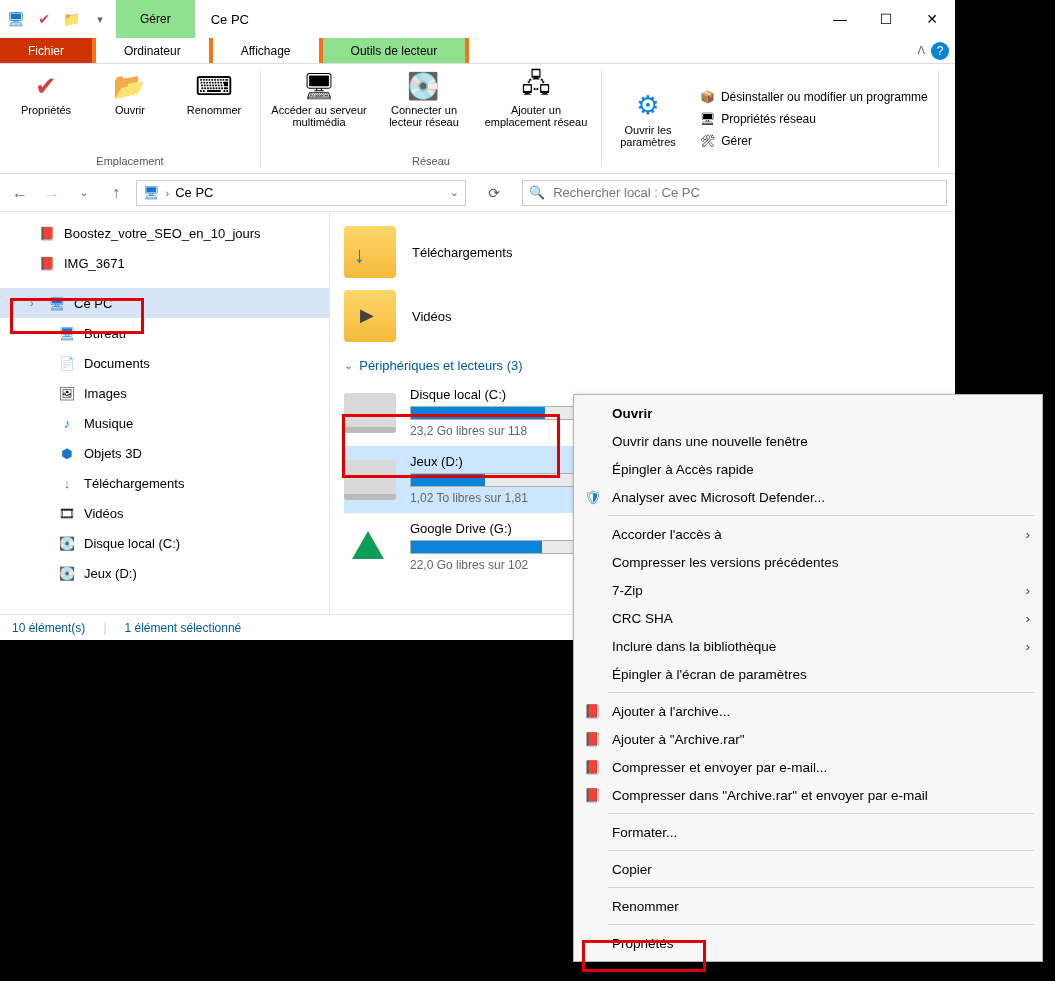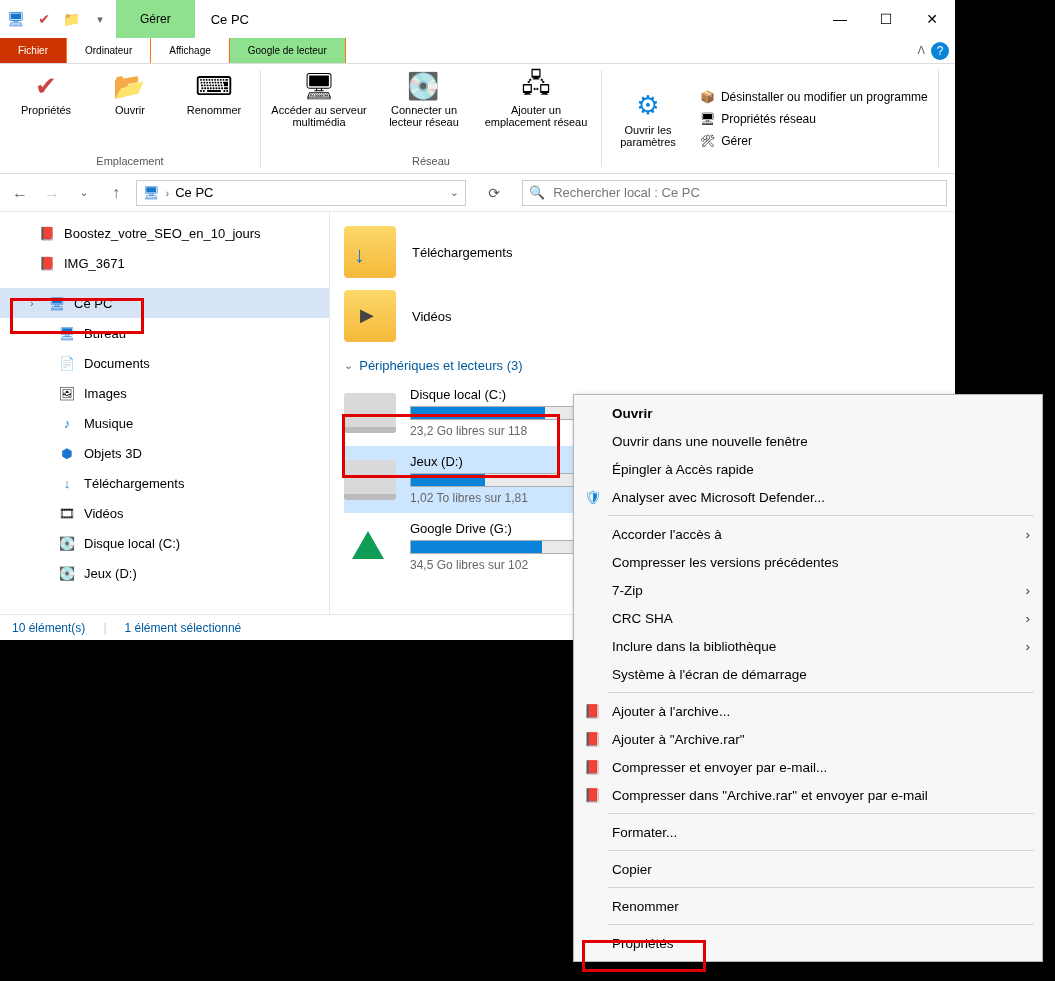--- a/index.html
+++ b/index.html
@@ -6,21 +6,21 @@
   body { background: #000; width: 1055px; height: 981px; overflow: hidden; position: relative; }
   .window { position: absolute; left: 0; top: 0; width: 955px; height: 640px; background: #fff; display: flex; flex-direction: column; }
   .titlebar { height: 38px; display: flex; align-items: center; background: #fff; }
   .qat { display: flex; gap: 4px; padding: 0 4px; align-items: center; height: 100%; }
   .qat-icon { width: 24px; height: 24px; display:flex; align-items:center; justify-content:center; font-size:14px; }
   .manage-tab { background: #8fe08f; height: 38px; display:flex; align-items:center; padding: 0 24px; font-size:12px; }
   .title-text { flex:1; padding-left:16px; font-size:13px; }
   .winbtns { display:flex; height:100%; }
   .winbtn { width:46px; display:flex; align-items:center; justify-content:center; font-size:14px; }
   .tabs { height: 26px; display:flex; border-bottom:1px solid #ddd; align-items:stretch; }
-  .tab { padding: 0 18px; font-size:10px; display:flex; align-items:center; border-right:1px solid #f97316; }
+  .tab { padding: 0 28px; font-size:12px; display:flex; align-items:center; border-right:4px solid #f97316; }
   .tab.file { background:#c30; color:#fff; }
   .tab.manage2{ background:#8fe08f; }
   .tab-right { margin-left:auto; display:flex; align-items:center; gap:6px; padding-right:6px; }
   .ribbon { height: 110px; display:flex; border-bottom:1px solid #ddd; padding:6px 0; }
   .ribbon-group { display:flex; flex-direction:column; align-items:center; border-right:1px solid #e0e0e0; padding:0 10px; }
   .ribbon-btns { display:flex; gap:12px; flex:1; align-items:flex-start; }
   .ribbon-btn { display:flex; flex-direction:column; align-items:center; width:72px; font-size:11px; text-align:center; gap:2px; }
   .ribbon-btn .ico { font-size:26px; height:32px; display:flex; align-items:center; justify-content:center; }
   .ribbon-group-label { font-size:11px; color:#555; padding-top:2px; }
   .sys-list { display:flex; flex-direction:column; gap:8px; font-size:12px; }
@@ -82,21 +82,21 @@
       <div class="winbtn">—</div>
       <div class="winbtn">☐</div>
       <div class="winbtn">✕</div>
     </div>
   </div>
 
   <div class="tabs">
     <div class="tab file">Fichier</div>
     <div class="tab">Ordinateur</div>
     <div class="tab">Affichage</div>
-    <div class="tab manage2">Google de lecteur</div>
+    <div class="tab manage2">Outils de lecteur</div>
     <div class="tab-right">
       <span class="chevron">ᐱ</span>
       <span class="help-circle">?</span>
     </div>
   </div>
 
   <div class="ribbon">
     <div class="ribbon-group">
       <div class="ribbon-btns">
         <div class="ribbon-btn">
@@ -260,21 +260,21 @@
           <span class="drive-free">1,02 To libres sur 1,81</span>
         </div>
       </div>
       <div class="drive">
         <div class="gdrive-ico"></div>
         <div class="drive-info">
           <span>Google Drive (G:)</span>
           <div class="bar">
               <div class="fill" style="width:78%;"></div>
             </div>
-          <span class="drive-free">34,5 Go libres sur 102</span>
+          <span class="drive-free">22,0 Go libres sur 102</span>
         </div>
       </div>
       <div class="selbox"></div>
     </div>
   </div>
 
   <div class="statusbar">
     <span>10 élément(s)</span>
     <span style="color:#ccc;">|</span>
     <span>1 élément sélectionné</span>
@@ -311,21 +311,21 @@
     </div>
   <div class="ctx-item">
       <span>CRC SHA</span>
       <span class="arrow">›</span>
     </div>
   <div class="ctx-item">
       <span>Inclure dans la bibliothèque</span>
       <span class="arrow">›</span>
     </div>
   <div class="ctx-item">
-      <span>Système à l'écran de démarrage</span>
+      <span>Épingler à l'écran de paramètres</span>
     </div>
   <div class="ctx-sep"></div>
   <div class="ctx-item">
       <span class="left-ico">📕</span>
       <span>Ajouter à l'archive...</span>
     </div>
   <div class="ctx-item">
       <span class="left-ico">📕</span>
       <span>Ajouter à "Archive.rar"</span>
     </div>

